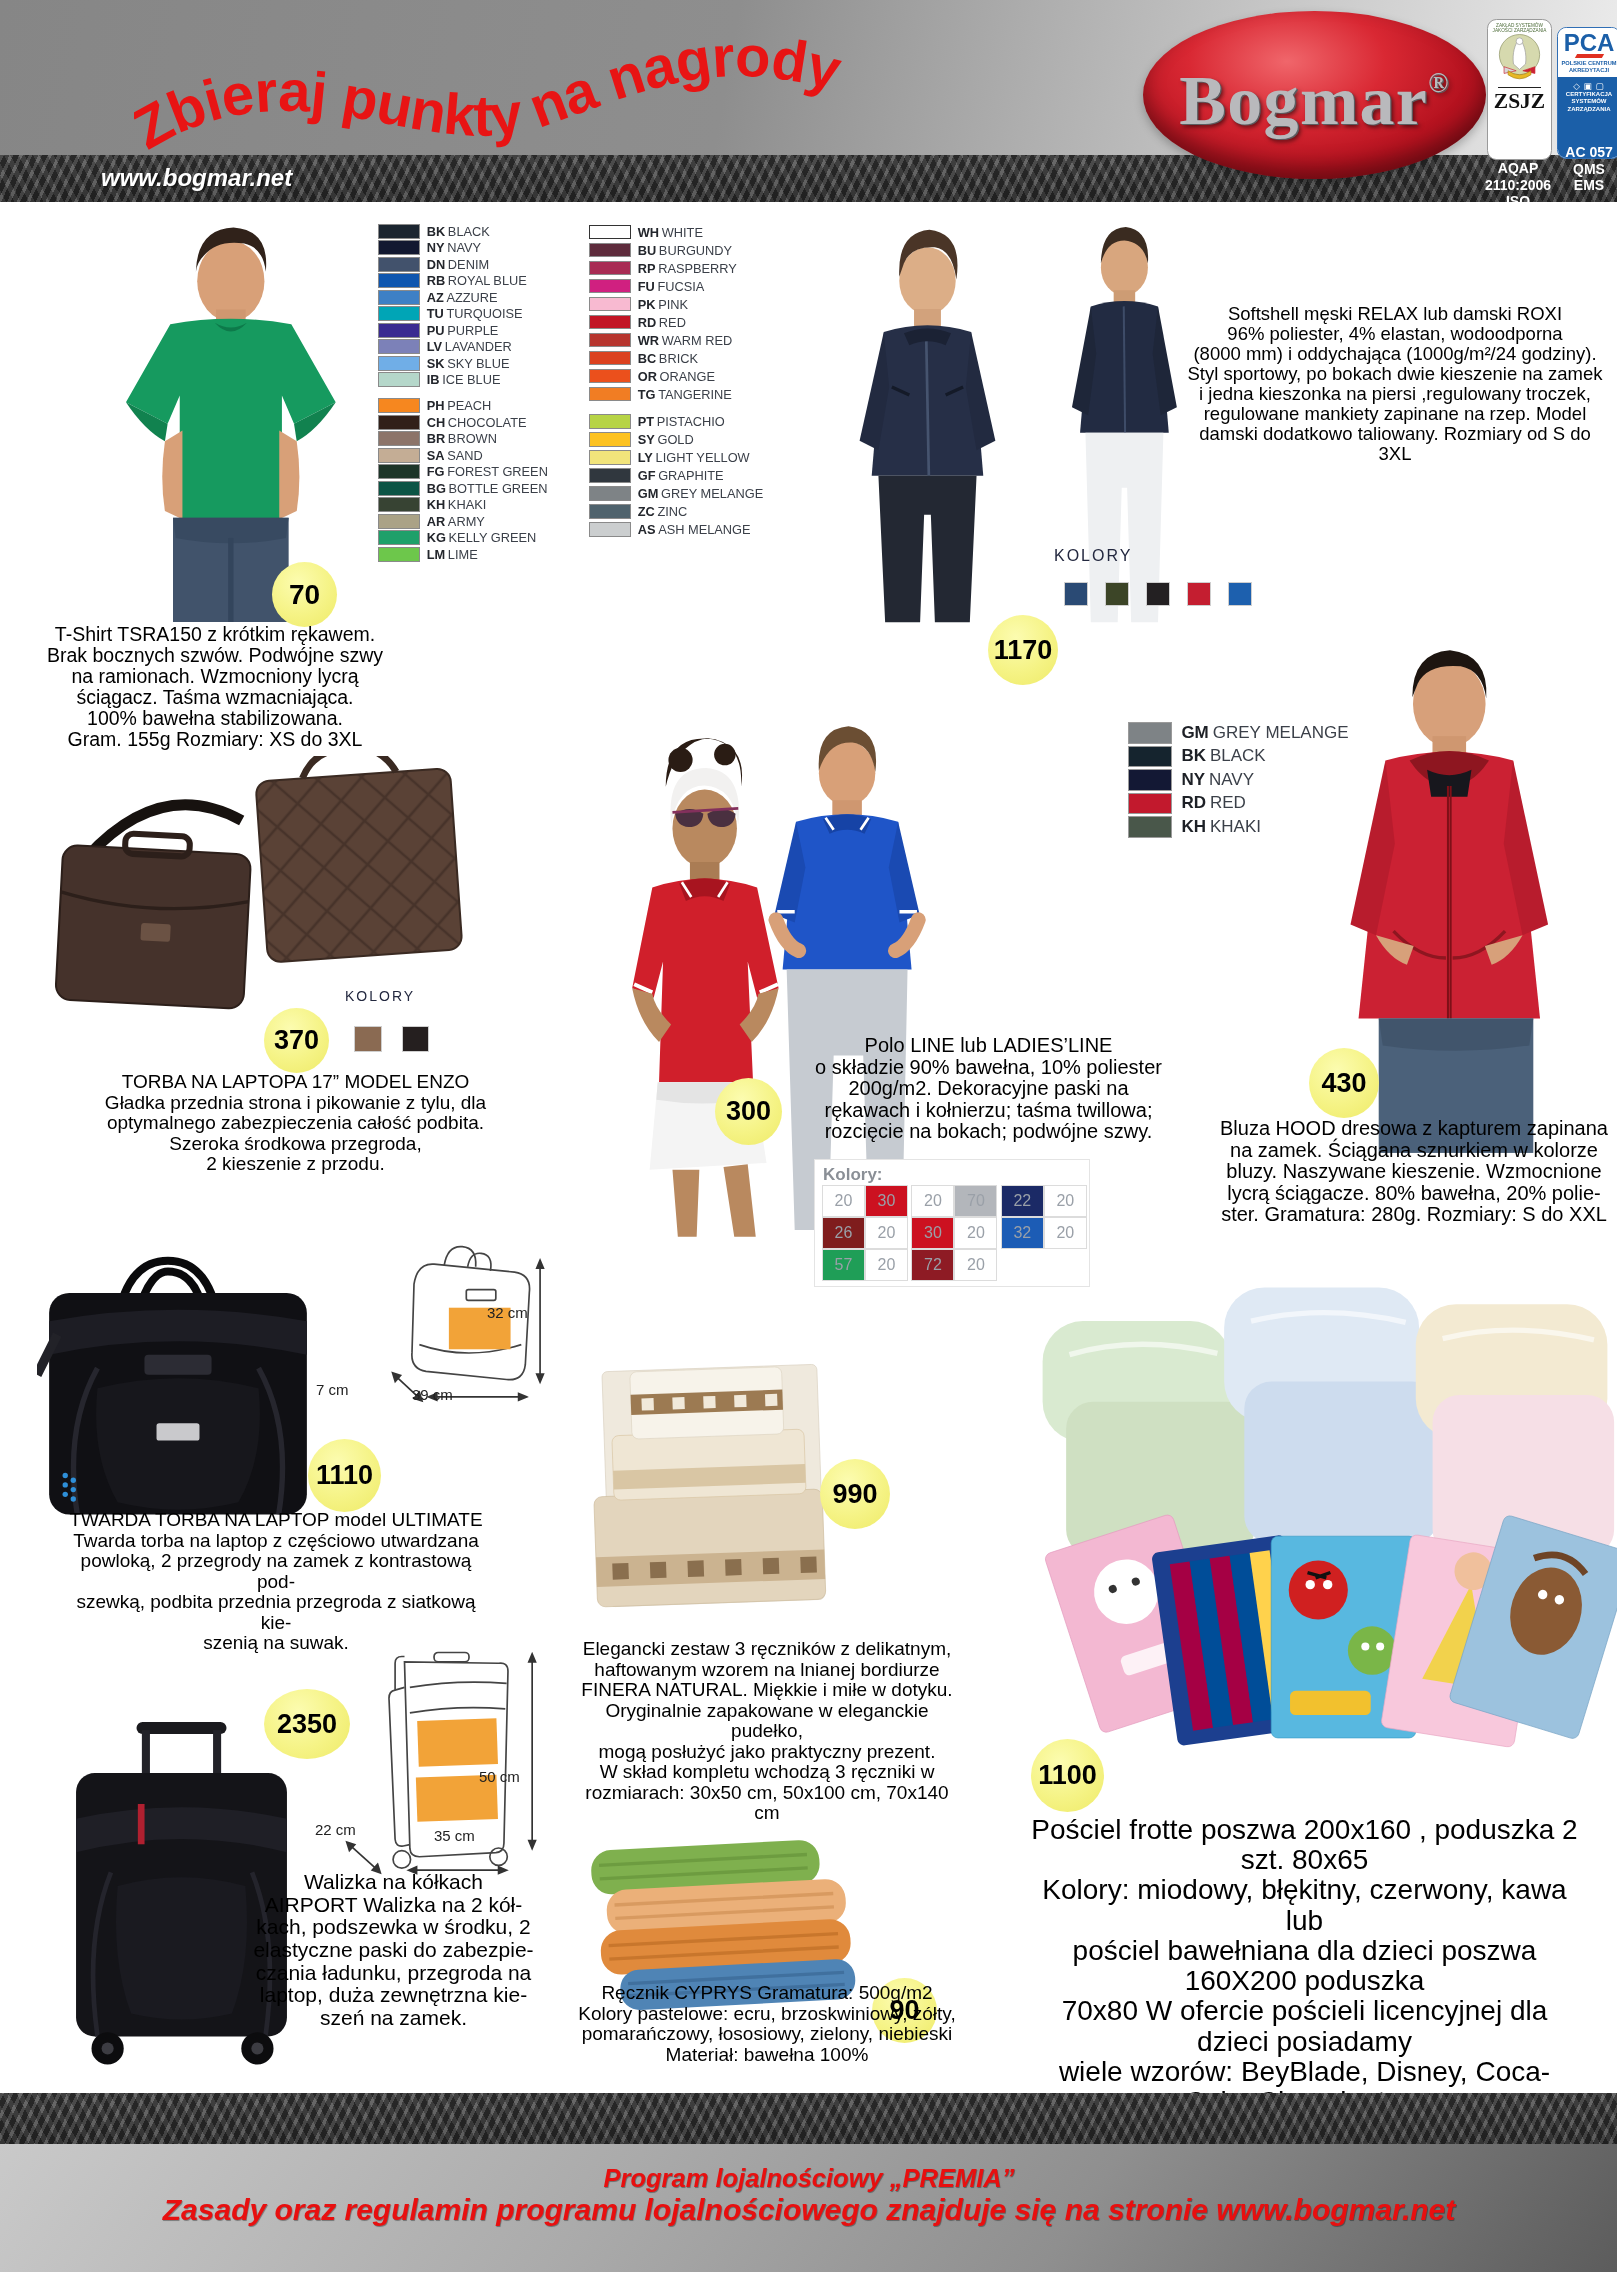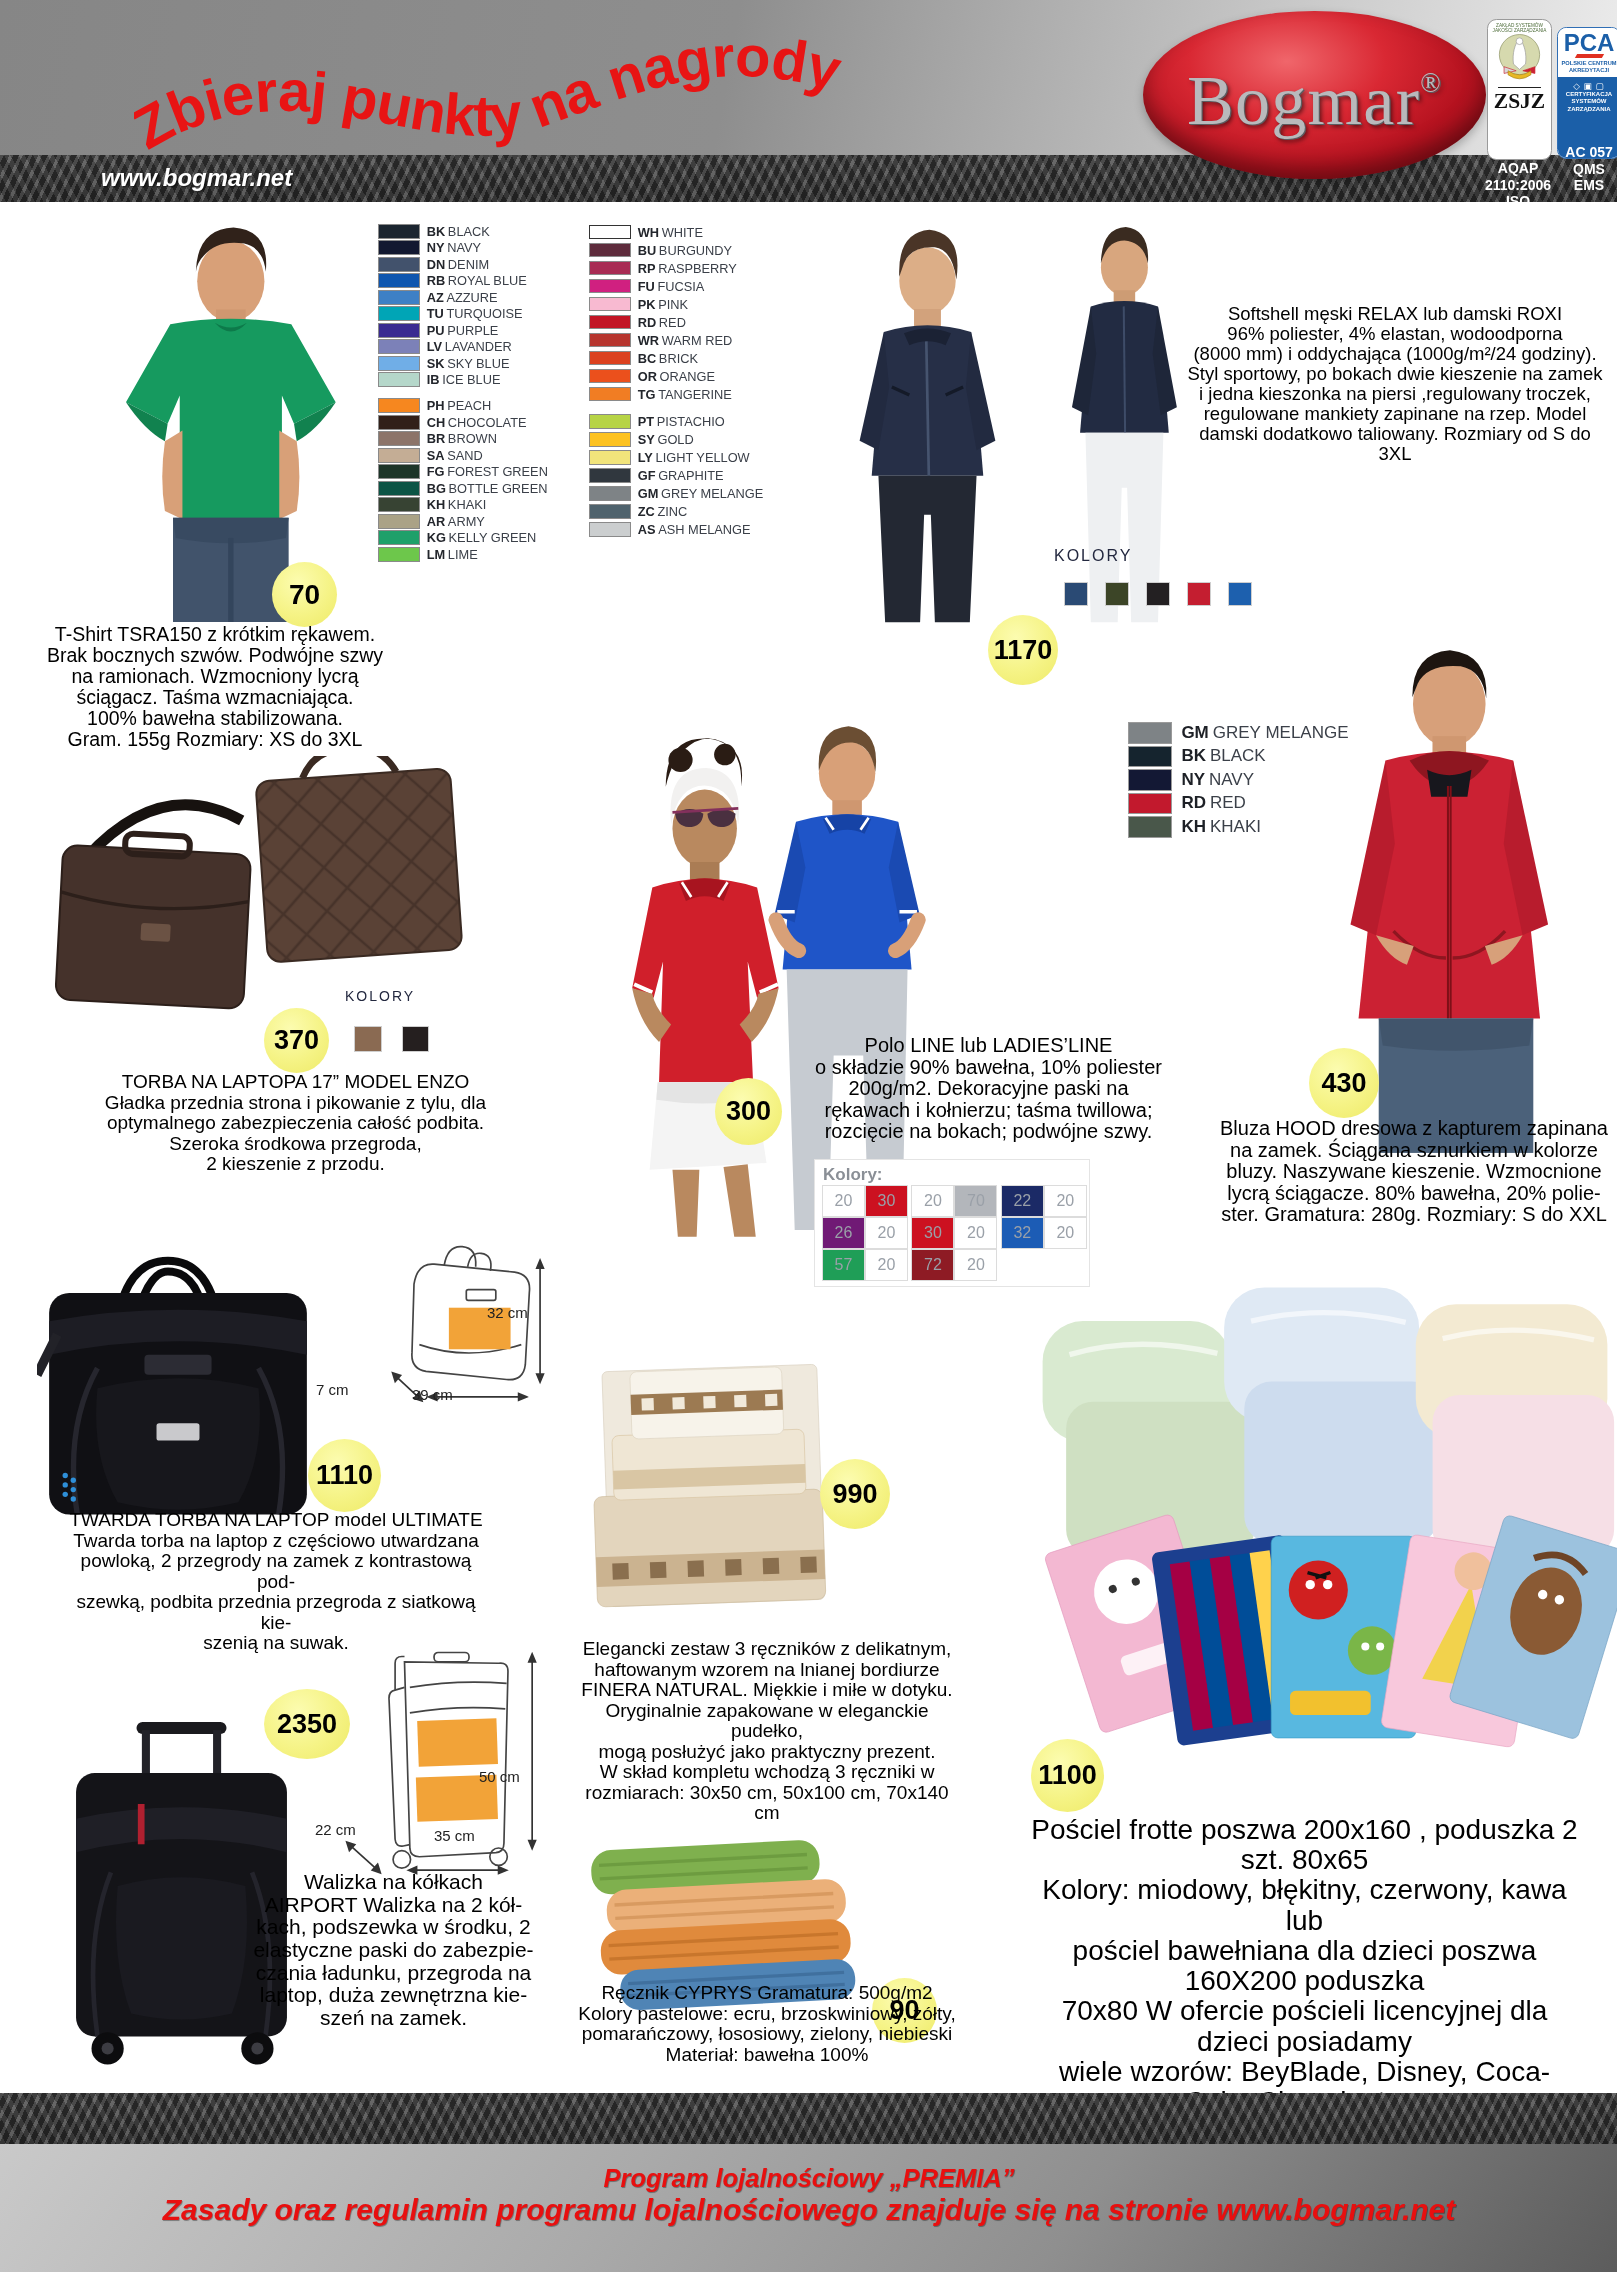--- a/index.html
+++ b/index.html
@@ -15,21 +15,21 @@
     repeating-linear-gradient(62deg,rgba(255,255,255,.07) 0 5.4px,rgba(10,10,10,.30) 5.4px 12.8px),
     linear-gradient(#4c4c4c,#3a3a3a);}
   #header-band{left:0;top:155px;width:1618px;height:47px;}
   #site-url{left:101px;top:164px;font-size:24px;font-weight:bold;font-style:italic;
     color:#ffffff;text-shadow:1.3px 1.3px 2px rgba(0,0,0,.6);}
   #tagline-svg{left:134px;top:13.4px;}
   #logo-oval{left:1143px;top:10.8px;width:343px;height:168px;border-radius:50%;
     background:radial-gradient(ellipse at 42% 30%,#f0666b 0%,#d92833 35%,#b5121f 65%,#7e0a14 100%);
     box-shadow:inset 0 -12px 20px rgba(0,0,0,.35), 0 4px 9.4px rgba(0,0,0,.25);
     display:flex;align-items:center;justify-content:center;}
-  #logo-text{font-family:"Liberation Serif",serif;font-weight:normal;font-size:70px;
+  #logo-text{font-family:"Liberation Serif",serif;font-weight:bold;font-size:70px;
     color:#b9b9bc;text-shadow:1.3px 1.3px 0 #5c5c60,2.7px 2.7px 4px rgba(0,0,0,.55);letter-spacing:1.3px;margin-top:12px;}
   #logo-reg{font-size:27px;vertical-align:32px;color:#b9b9bc;}
   .cert-box{background:#fff;border:1.3px solid #9a9a9a;border-radius:9.4px;overflow:hidden;}
   #zsjz-box{left:1487px;top:19px;width:63px;height:139px;display:flex;flex-direction:column;align-items:center;}
   #zsjz-ring{font-size:4.7px;color:#4c6b38;margin-top:2.7px;text-align:center;width:58px;line-height:1.1;}
   #zsjz-line{width:43px;border-top:1.3px solid #222;margin:4px 0 1.3px 0;}
   #zsjz-name{font-family:"Liberation Serif",serif;font-weight:bold;font-size:21.5px;color:#111;}
   #pca-box{left:1557px;top:27px;width:62px;height:130px;border-color:#2f6eb5;display:flex;flex-direction:column;}
   #pca-top{background:#fff;text-align:center;padding-top:4px;}
   #pca-acronym{font-size:24px;font-weight:bold;color:#1b5fa8;line-height:.9;}
@@ -493,21 +493,21 @@
 rozcięcie na bokach; podwójne szwy.</div>
 <div class="abs" id="polo-panel"></div>
 <div class="abs" id="polo-kolory">Kolory:</div>
 <div class="abs" id="polo-table">
     <div class="polo-group">
       <div class="polo-row">
         <div class="polo-cell" style="background: rgb(255, 255, 255);">20</div>
         <div class="polo-cell" style="background: rgb(204, 17, 32);">30</div>
       </div>
       <div class="polo-row">
-        <div class="polo-cell" style="background: #701a75;">26</div>
+        <div class="polo-cell" style="background: #7f1d1d;">26</div>
         <div class="polo-cell" style="background: rgb(255, 255, 255);">20</div>
       </div>
       <div class="polo-row">
         <div class="polo-cell" style="background: rgb(31, 158, 87);">57</div>
         <div class="polo-cell" style="background: rgb(255, 255, 255);">20</div>
       </div>
     </div>
     <div class="polo-group">
       <div class="polo-row">
         <div class="polo-cell" style="background: rgb(255, 255, 255);">20</div>

